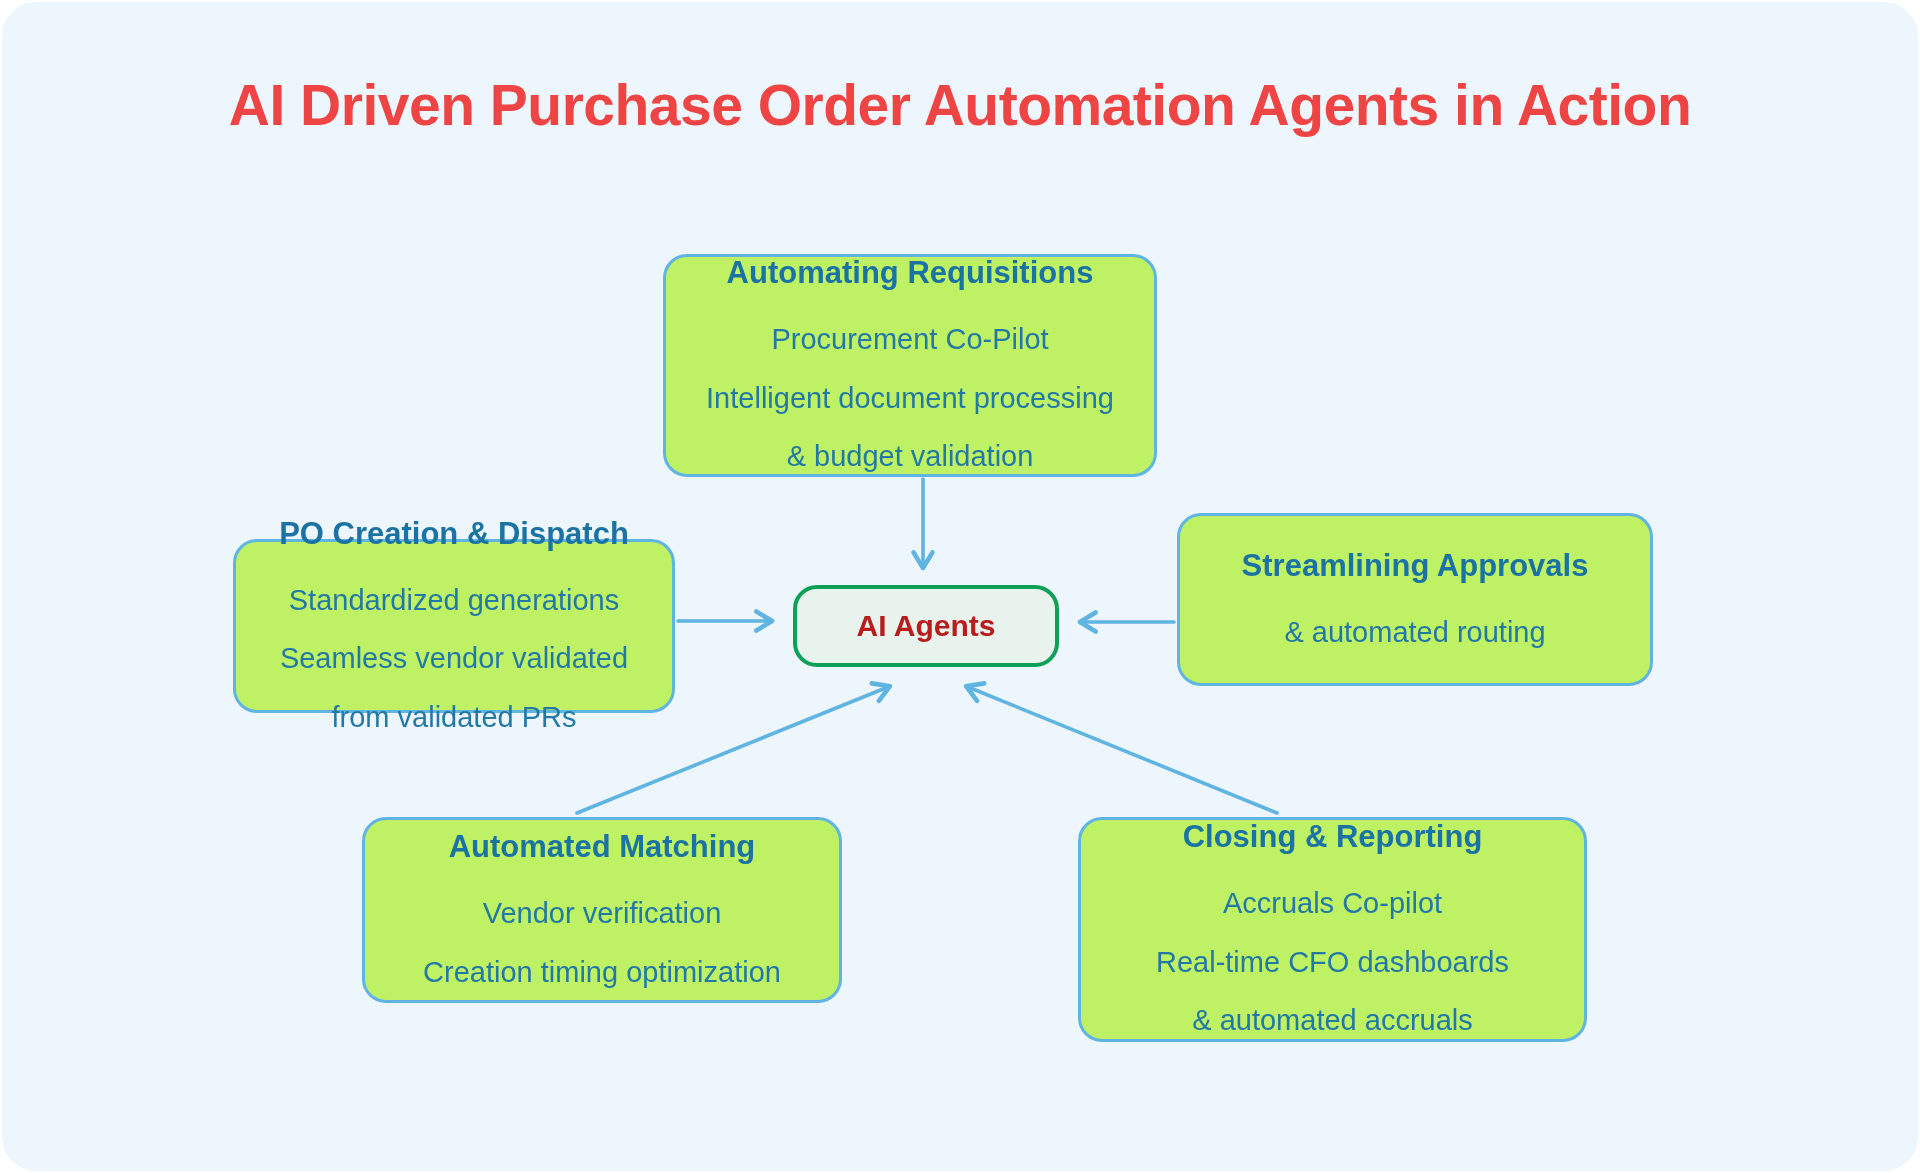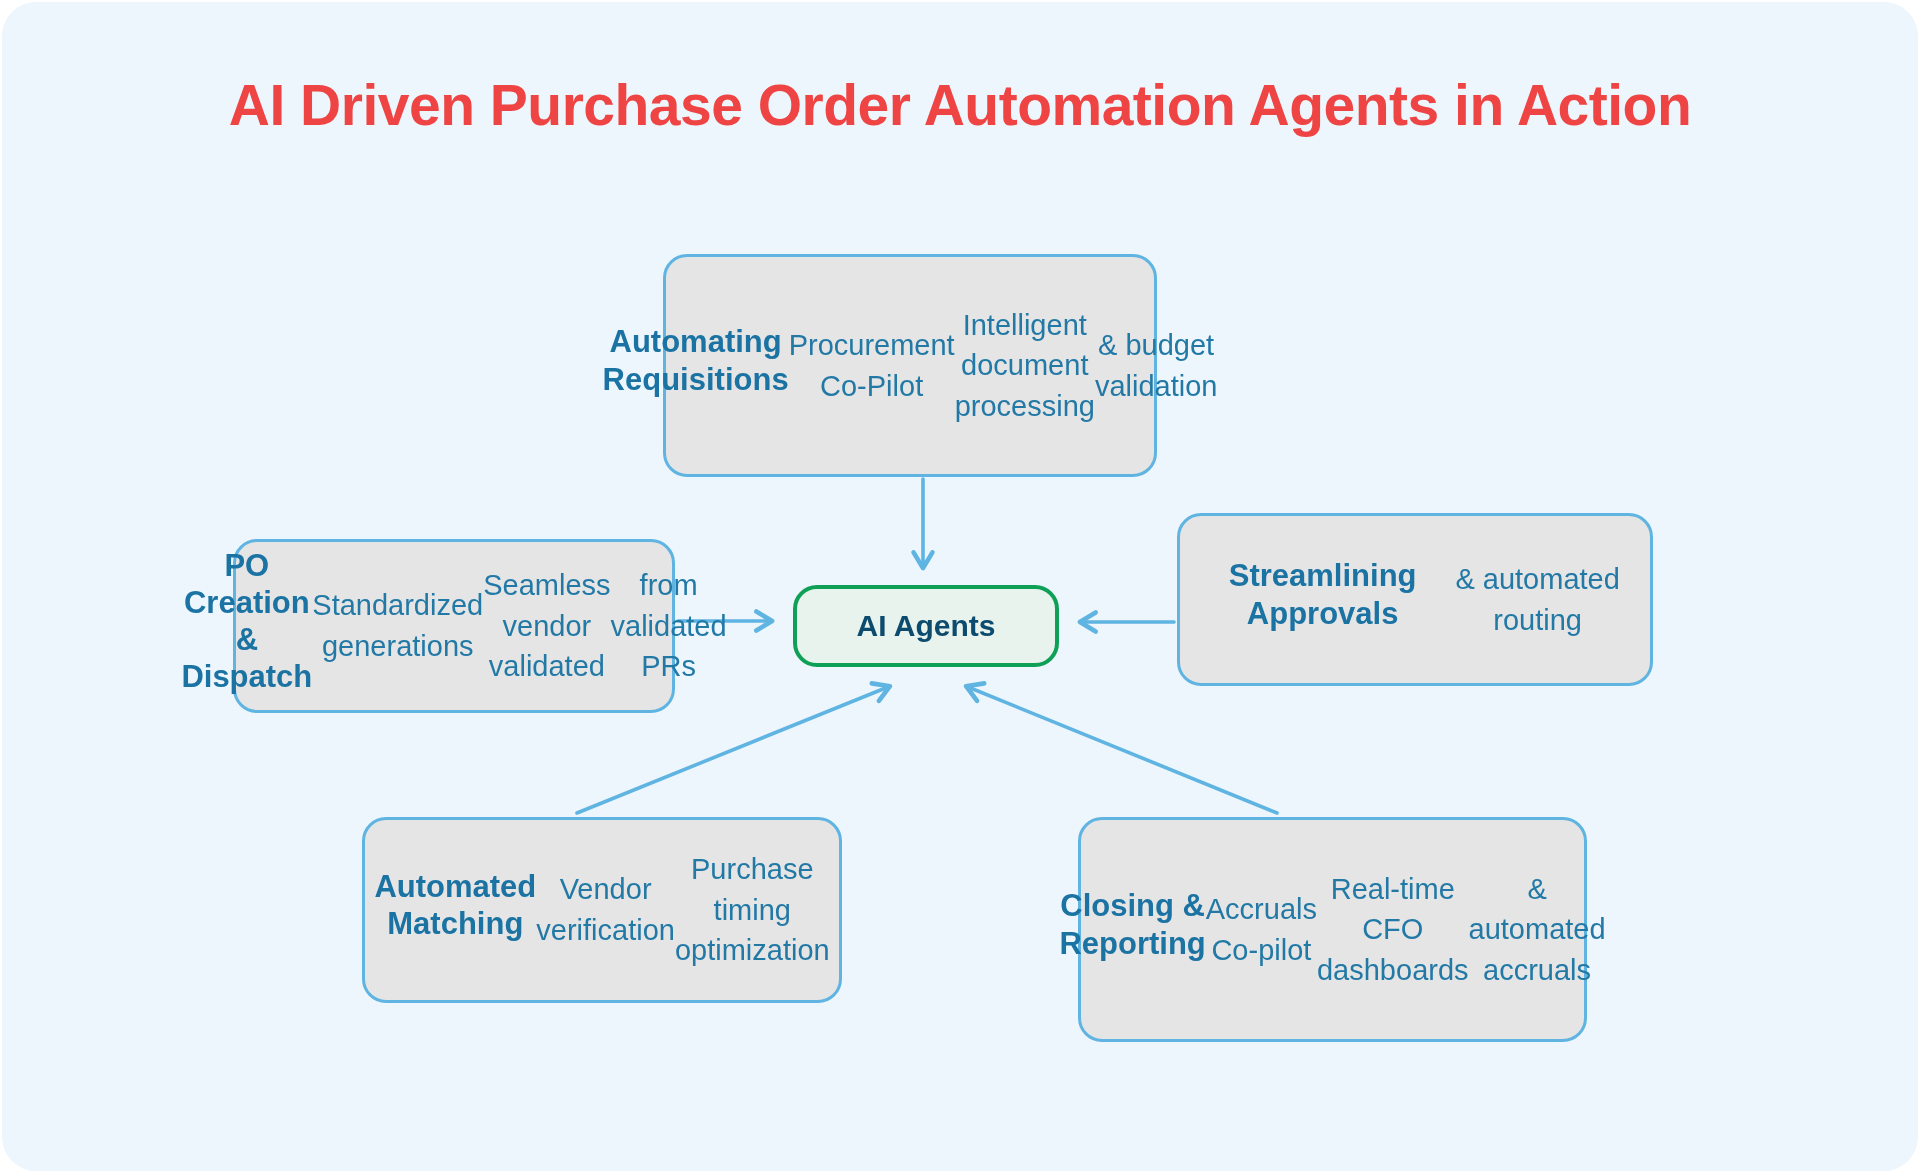--- a/index.html
+++ b/index.html
@@ -37,29 +37,30 @@
     position: absolute;
     left: 0;
     top: 0;
     width: 1920px;
     height: 1173px;
     pointer-events: none;
   }
   .node {
     position: absolute;
     box-sizing: border-box;
-    background: #e5e5e5;
+    background: #bef264;
     border: 3px solid #5fb4e2;
     border-radius: 24px;
     display: flex;
-    flex-direction: row;
+    flex-direction: column;
     justify-content: center;
     align-items: center;
     text-align: center;
     padding: 10px 20px;
+    gap: 18px;
   }
   .node-heading {
     font-size: 31px;
     font-weight: 700;
     color: #1b73a3;
     margin: 0 0 10px 0;
     line-height: 1.2;
   }
   .node-line {
     font-size: 29px;
@@ -79,21 +80,21 @@
     background: #e7f3ec;
     border: 4px solid #0fa057;
     border-radius: 24px;
     display: flex;
     justify-content: center;
     align-items: center;
   }
   .center-label {
     font-size: 30px;
     font-weight: 700;
-    color: #0c4a6e;
+    color: #b91c1c;
   }
 </style>
 </head>
 <body>
 
 <div class="canvas">
   <div class="panel"></div>
 
   <h1 class="title">AI Driven Purchase Order Automation Agents in Action</h1>
 
@@ -127,21 +128,21 @@
   </div>
 
   <div class="node node-right">
     <div class="node-heading">Streamlining Approvals</div>
     <div class="node-line">&amp; automated routing</div>
   </div>
 
   <div class="node node-bleft">
     <div class="node-heading">Automated Matching</div>
     <div class="node-line">Vendor verification</div>
-    <div class="node-line">Purchase timing optimization</div>
+    <div class="node-line">Creation timing optimization</div>
   </div>
 
   <div class="node node-bright">
     <div class="node-heading">Closing &amp; Reporting</div>
     <div class="node-line">Accruals Co-pilot</div>
     <div class="node-line">Real-time CFO dashboards</div>
     <div class="node-line">&amp; automated accruals</div>
   </div>
 
   <div class="node-center">

